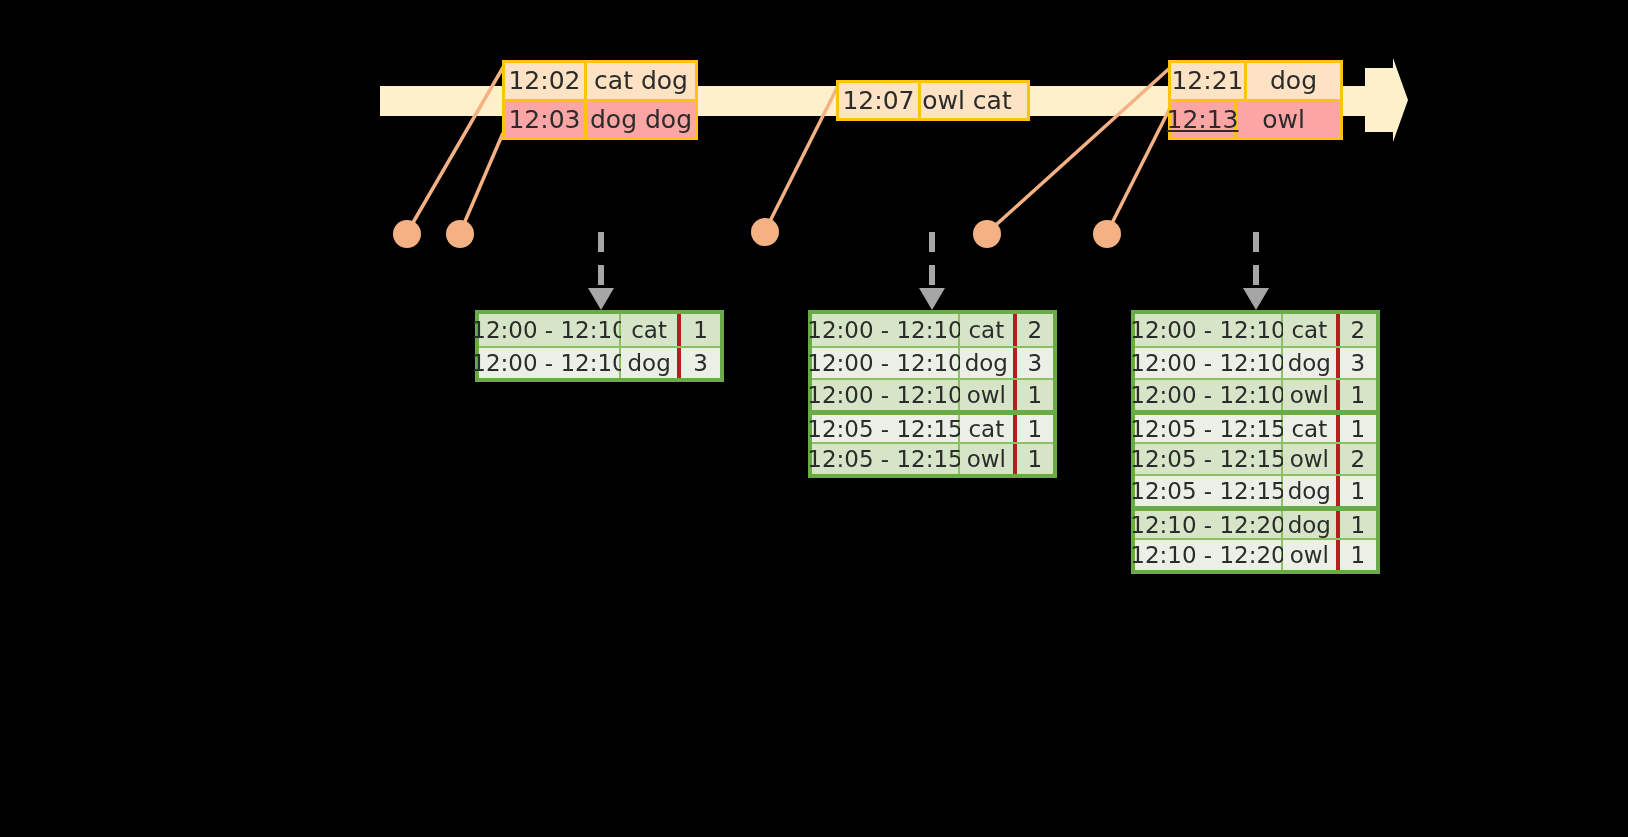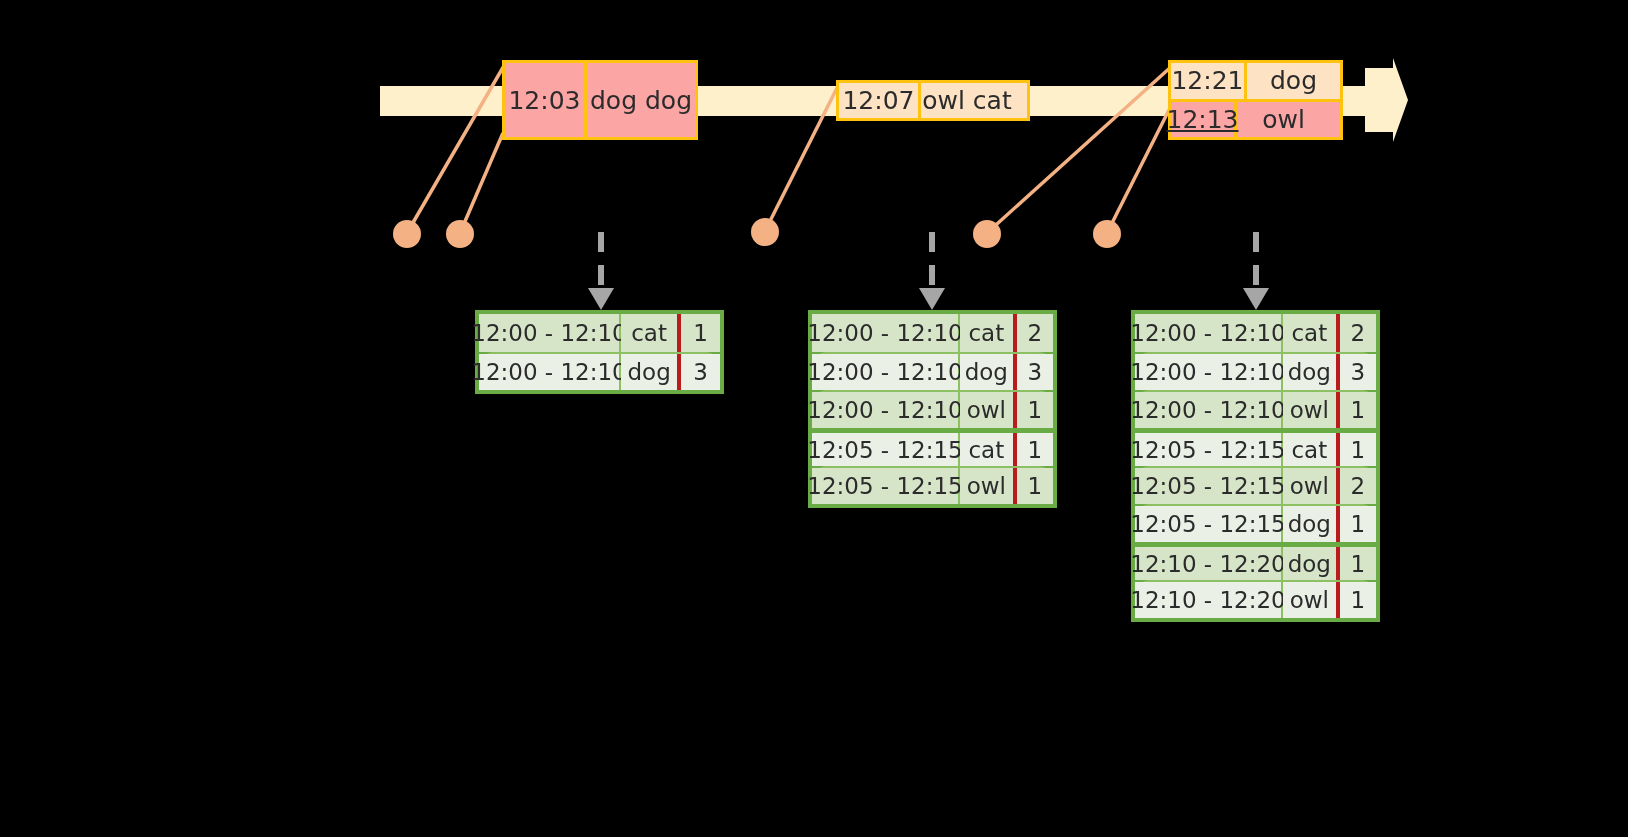--- a/index.html
+++ b/index.html
@@ -73,23 +73,22 @@
   .agg-table {
     position: absolute;
     border: 4px solid #69ab45;
     box-sizing: border-box;
     background: #69ab45;
     display: flex;
     flex-direction: column;
   }
   .agg-row {
     display: flex;
-    height: 38px;
-    box-sizing: border-box;
-    border-radius: 15px;
+    height: 32px;
+    box-sizing: border-box;
   }
   .agg-row + .agg-row {
     border-top: 2px solid #8cc063;
   }
   .agg-row.group-start {
     border-top: 5px solid #69ab45;
   }
   .agg-row.shade-a .agg-cell { background: #d6e4c8; }
   .agg-row.shade-b .agg-cell { background: #ebf0e7; }
 
@@ -147,20 +146,24 @@
       <line x1="601" y1="232" x2="601" y2="290"></line>
       <line x1="932" y1="232" x2="932" y2="290"></line>
       <line x1="1256" y1="232" x2="1256" y2="290"></line>
     </g>
     <polygon points="588,288 614,288 601,310" fill="#a6a6a6"></polygon>
     <polygon points="919,288 945,288 932,310" fill="#a6a6a6"></polygon>
     <polygon points="1243,288 1269,288 1256,310" fill="#a6a6a6"></polygon>
   </svg>
 
   <div class="event-box" style="left:502px; top:60px; width:196px; height:80px;">
+    <div class="event-row shade-a">
+      <div class="event-cell time" style="width:82px;">12:02</div>
+      <div class="event-cell words" style="width:108px;">cat dog</div>
+    </div>
     <div class="event-row shade-b">
       <div class="event-cell time" style="width:82px;">12:03</div>
       <div class="event-cell words" style="width:108px;">dog dog</div>
     </div>
   </div>
 
   <div class="event-box" style="left:836px; top:80px; width:194px; height:41px;">
     <div class="event-row shade-a">
       <div class="event-cell time" style="width:82px;">12:07</div>
       <div class="event-cell words" style="width:92px;">owl cat</div>

